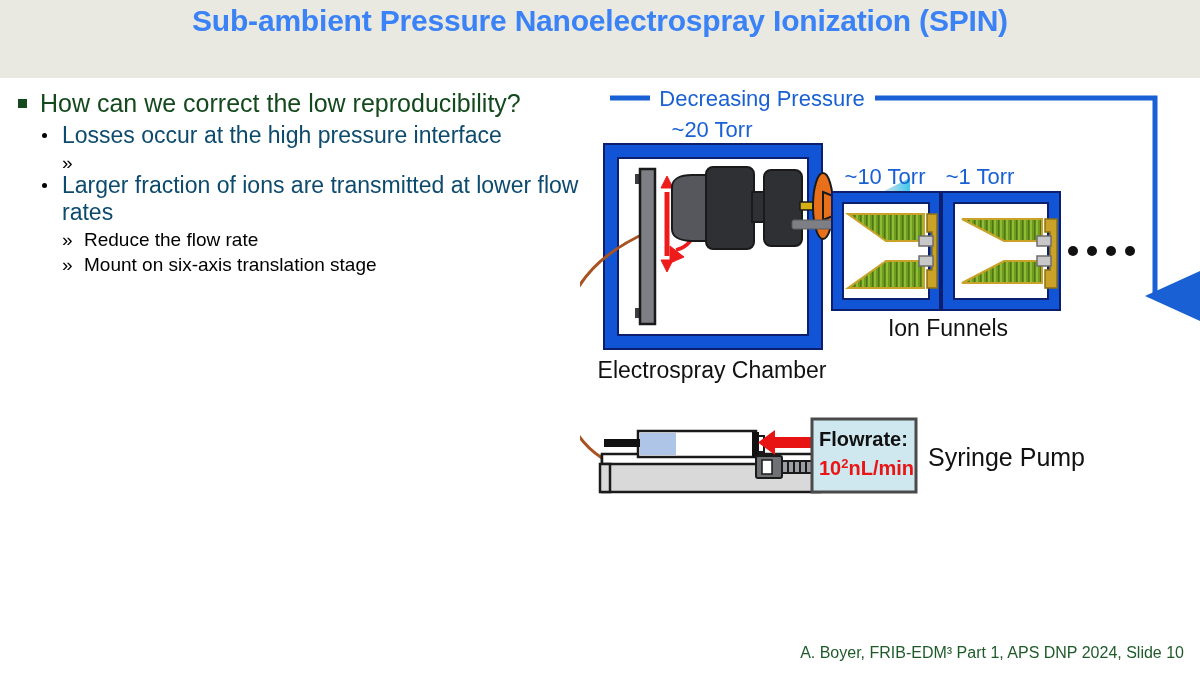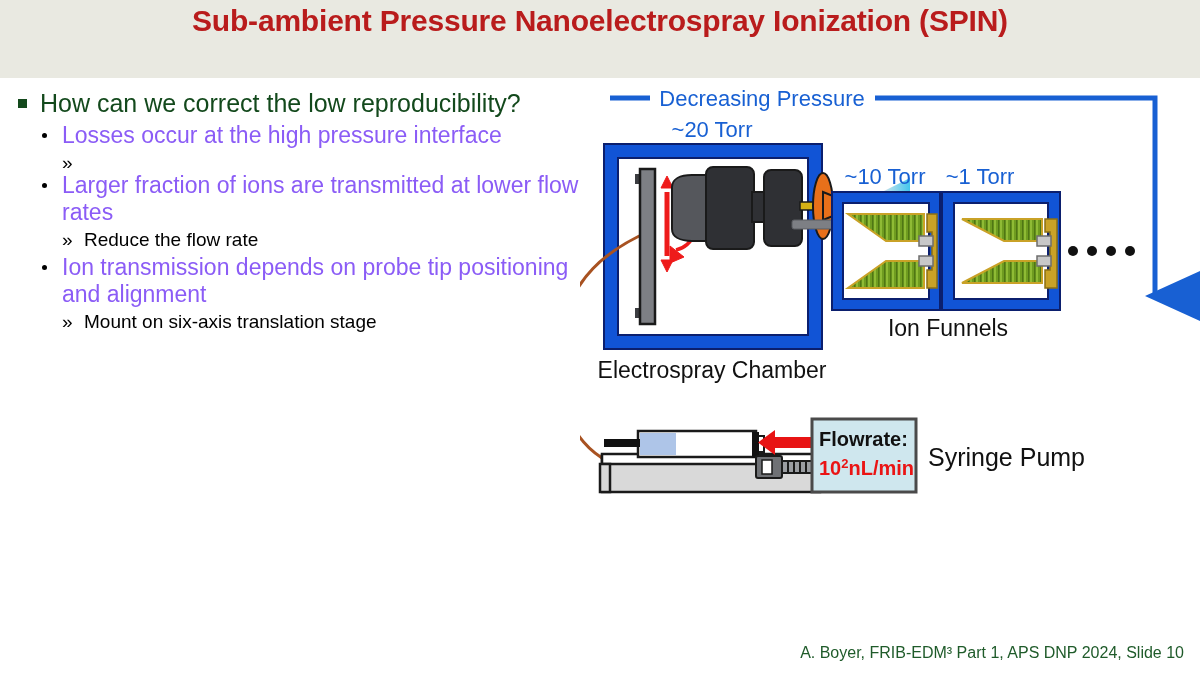--- a/index.html
+++ b/index.html
@@ -11,21 +11,21 @@
     position:relative;
   }
   
   #title-band{
     position:absolute;left:0;top:0;width:1200px;height:78px;
     background:#e9e9e1;
   }
   #slide-title{
     position:absolute;left:0;top:4px;width:1200px;
     text-align:center;
-    color:#b91c1c;
+    color:#3b82f6;
     font-weight:bold;
     font-size:30px;
     line-height:34px;
     letter-spacing:-0.2px;
   }
   
   #bullets{
     position:absolute;left:14px;top:88px;width:580px;
   }
   .lvl1{
@@ -35,21 +35,21 @@
     position:relative;
     padding-left:26px;
     margin:0 0 4px 0;
     white-space:nowrap;
   }
   .lvl1 .sq{
     position:absolute;left:4px;top:11px;
     width:9px;height:9px;background:#13491c;
   }
   .lvl2{
-    color:#8b5cf6;
+    color:#0c4a6e;
     font-size:23px;
     line-height:27px;
     position:relative;
     padding-left:28px;
     margin:3px 0 0 20px;
   }
   .lvl2 .dot{
     position:absolute;left:8px;top:11px;
     width:5px;height:5px;border-radius:50%;background:#000;
   }
@@ -115,24 +115,20 @@
     <span class="dot"></span>
     <span>Larger fraction of ions are transmitted at lower flow rates</span>
   </div>
 
   <div class="lvl3">
     <span class="chev">»</span>
     <span>Reduce the flow rate</span>
   </div>
 
 
-  <div class="lvl2">
-    <span class="dot"></span>
-    <span>Ion transmission depends on probe tip positioning and alignment</span>
-  </div>
 
   <div class="lvl3">
     <span class="chev">»</span>
     <span>Mount on six-axis translation stage</span>
   </div>
 
 </div>
 
 <div id="figure">
 <svg width="620" height="470" viewBox="0 0 620 470" xmlns="http://www.w3.org/2000/svg">

